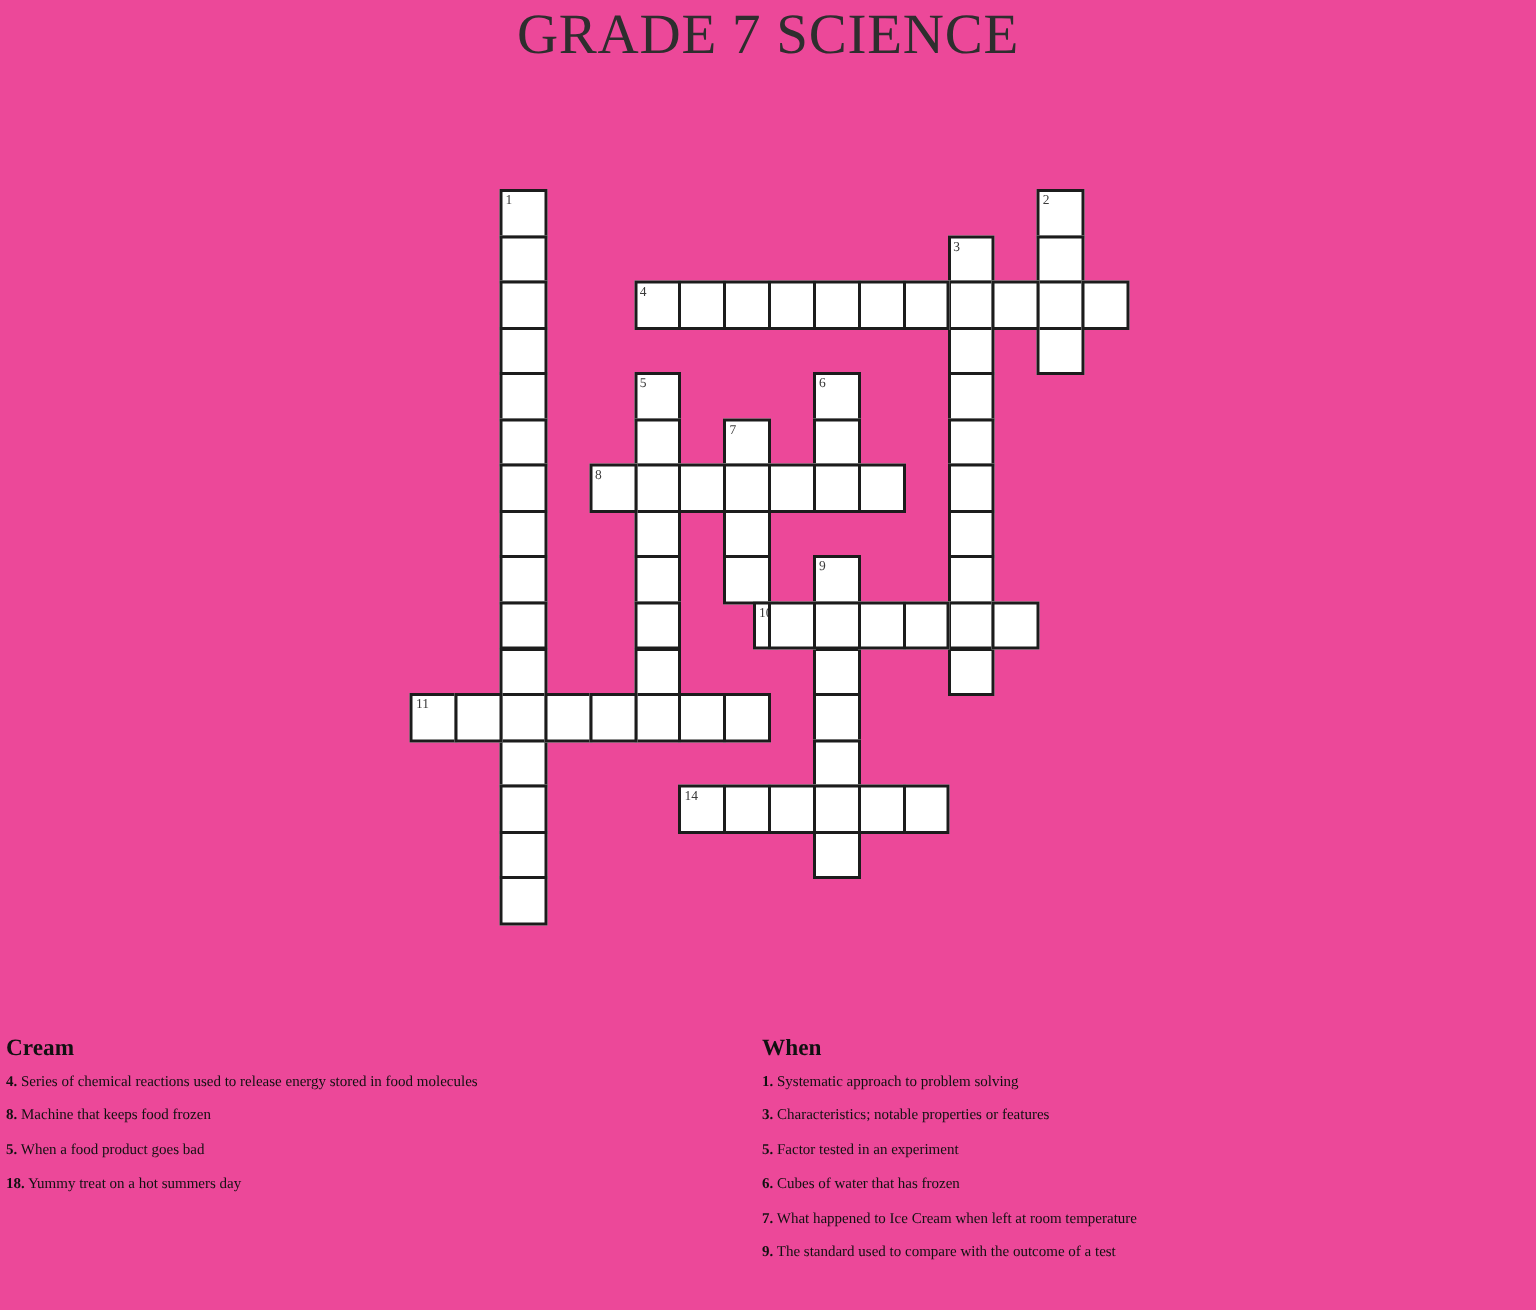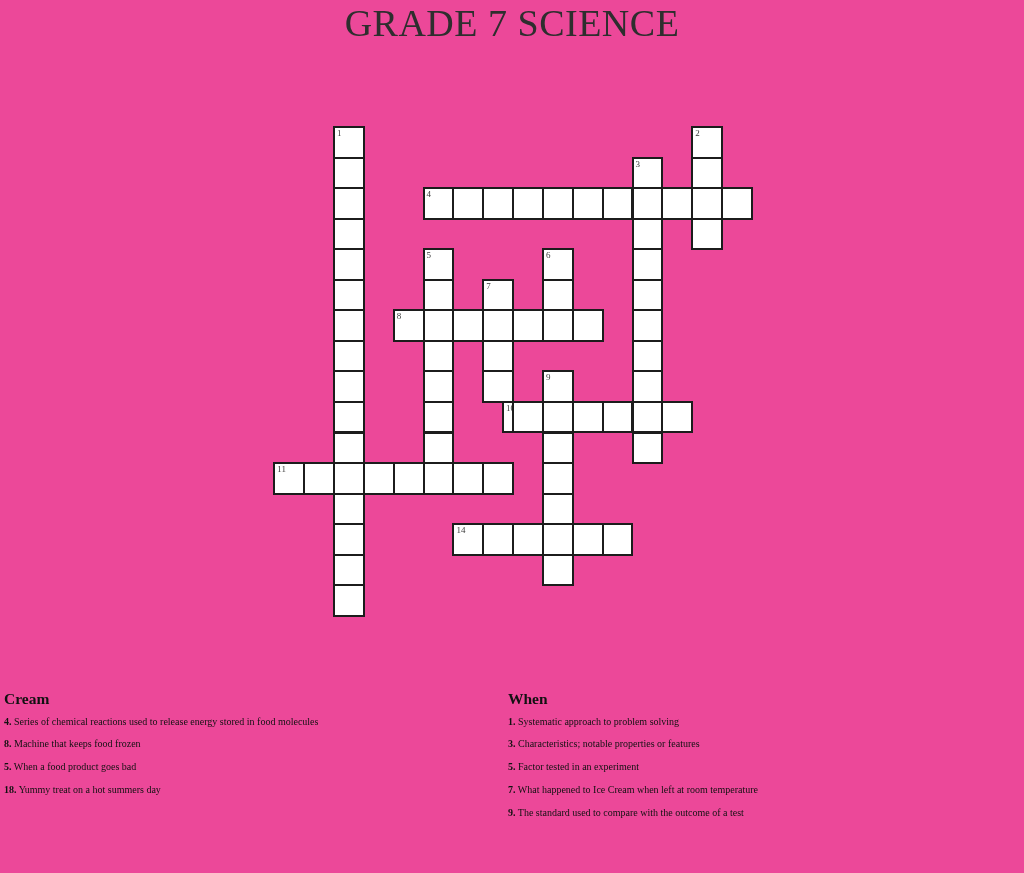--- a/index.html
+++ b/index.html
@@ -188,17 +188,18 @@
         <div class="clue"><b>18.</b> Yummy treat on a hot summers day</div>
       </div>
   </div>
 
   <div class="clue-col clues-down">
     <div class="clue-head">When</div>
     <div id="down-list">
         <div class="clue"><b>1.</b> Systematic approach to problem solving</div>
         <div class="clue"><b>3.</b> Characteristics; notable properties or features</div>
         <div class="clue"><b>5.</b> Factor tested in an experiment</div>
+        <div class="clue"><b>6.</b> Cubes of water that has frozen</div>
         <div class="clue"><b>7.</b> What happened to Ice Cream when left at room temperature</div>
         <div class="clue"><b>9.</b> The standard used to compare with the outcome of a test</div>
       </div>
   </div>
 </div>
 
 </body></html>

